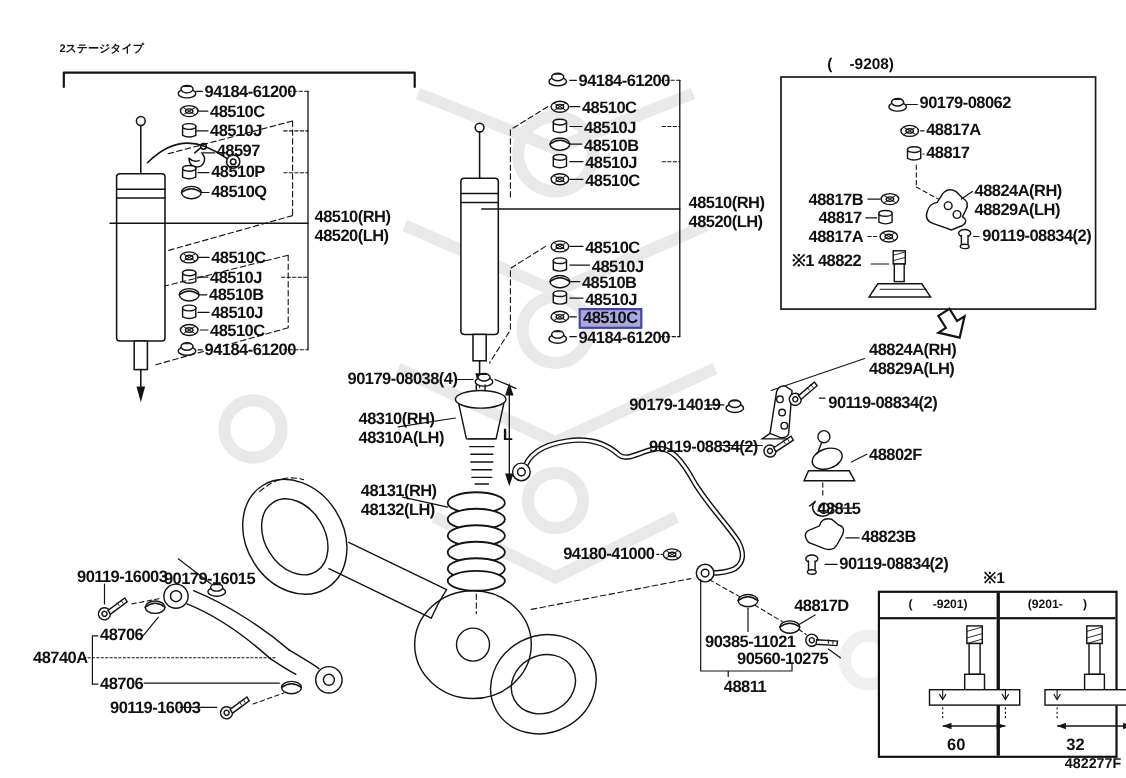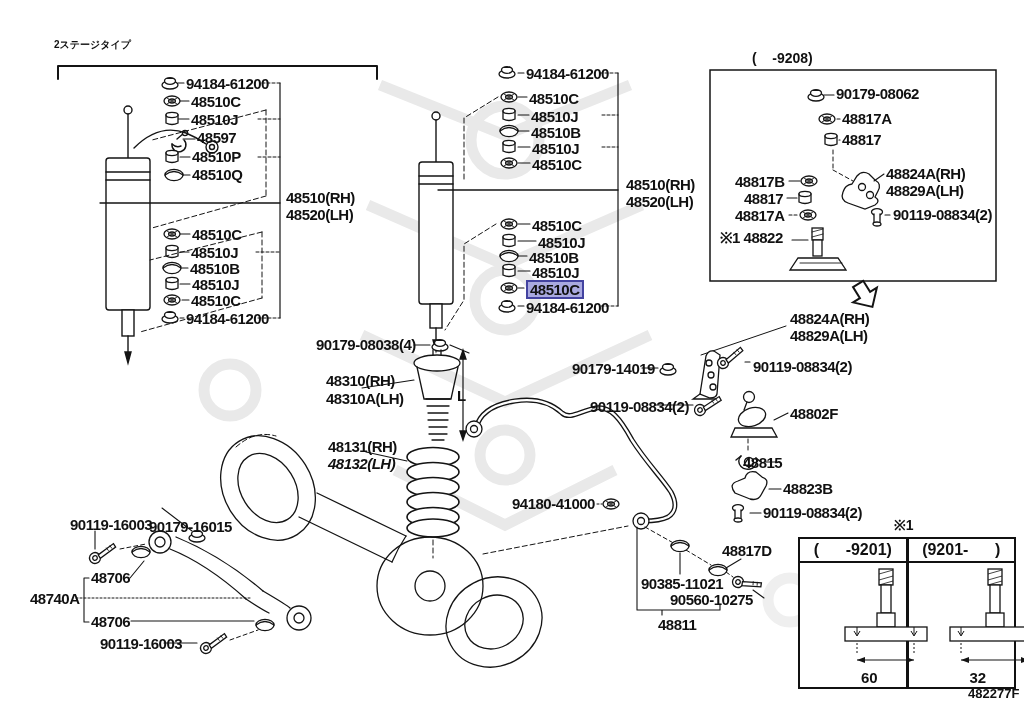--- a/index.html
+++ b/index.html
@@ -9,21 +9,21 @@
   .lbl{position:absolute;font-weight:bold;font-size:15px;line-height:1.02;
        letter-spacing:-0.5px;white-space:pre;color:#111;}
   .lbl.note{letter-spacing:0;}
   .lbl.hl{background:var(--hl-fill,#a9a9e0);box-shadow:0 0 0 2px var(--hl-border,#4343a0);
           padding:0 2px;}
   
   #vt-box{position:absolute;left:798px;top:537px;width:214px;height:148px;
           border:2px solid #111;display:flex;background:#fff;}
   .vt-col{position:relative;flex:1 1 50%;display:flex;flex-direction:column;}
   .vt-col.first{border-right:3px solid #111;}
-  .vt-head{height:22px;border-bottom:2px solid #111;font-weight:bold;font-size:16px;
+  .vt-head{height:22px;border-bottom:2px solid #111;font-weight:bold;font-size:11px;
            text-align:center;line-height:22px;white-space:pre;}
   .vt-cell{position:relative;flex:1;margin-left:33px;}
   .vt-cell svg{position:absolute;left:0;top:0;}
   .vt-dim{position:absolute;left:0;right:0;bottom:1px;text-align:center;
           font-weight:bold;font-size:15px;}
 </style>
 </head>
 <body>
 
 <div id="canvas">
@@ -348,21 +348,21 @@
       <div class="lbl" style="left: 735px; top: 208px;">48817A</div>
       <div class="lbl" style="left: 720px; top: 230px;">※1 48822</div>
       <div class="lbl" style="left: 886px; top: 166px;">48824A(RH)</div>
       <div class="lbl" style="left: 886px; top: 183px;">48829A(LH)</div>
       <div class="lbl" style="left: 893px; top: 207px;">90119-08834(2)</div>
       <div class="lbl" style="left: 316px; top: 337px;">90179-08038(4)</div>
       <div class="lbl" style="left: 326px; top: 373px;">48310(RH)</div>
       <div class="lbl" style="left: 326px; top: 391px;">48310A(LH)</div>
       <div class="lbl note" style="left: 457px; top: 388px;">L</div>
       <div class="lbl" style="left: 328px; top: 439px;">48131(RH)</div>
-      <div class="lbl" style="left: 328px; top: 456px; font-style: italic;">48132(LH)</div>
+      <div class="lbl" style="left: 328px; top: 456px;">48132(LH)</div>
       <div class="lbl" style="left: 790px; top: 311px;">48824A(RH)</div>
       <div class="lbl" style="left: 790px; top: 328px;">48829A(LH)</div>
       <div class="lbl" style="left: 572px; top: 361px;">90179-14019</div>
       <div class="lbl" style="left: 753px; top: 359px;">90119-08834(2)</div>
       <div class="lbl" style="left: 590px; top: 399px;">90119-08834(2)</div>
       <div class="lbl" style="left: 790px; top: 406px;">48802F</div>
       <div class="lbl" style="left: 512px; top: 496px;">94180-41000</div>
       <div class="lbl" style="left: 743px; top: 455px;">48815</div>
       <div class="lbl" style="left: 783px; top: 481px;">48823B</div>
       <div class="lbl" style="left: 763px; top: 505px;">90119-08834(2)</div>

